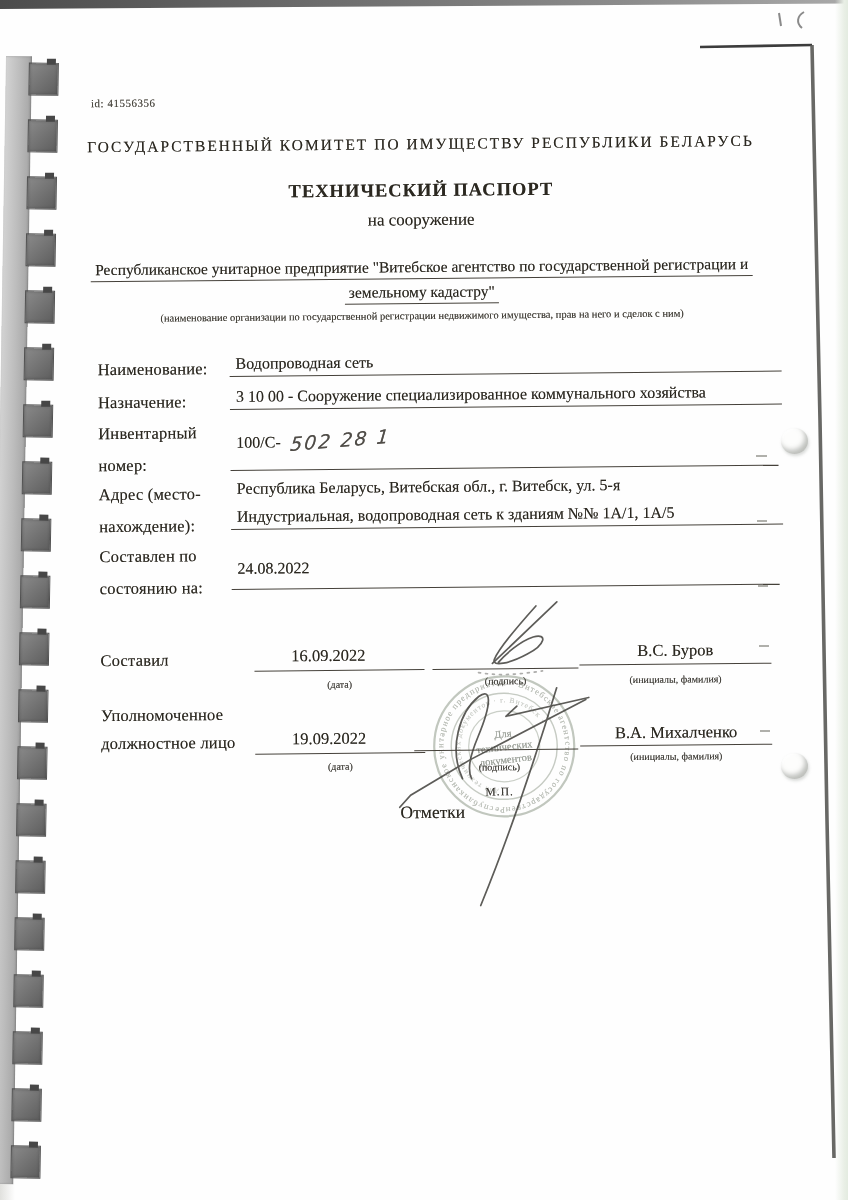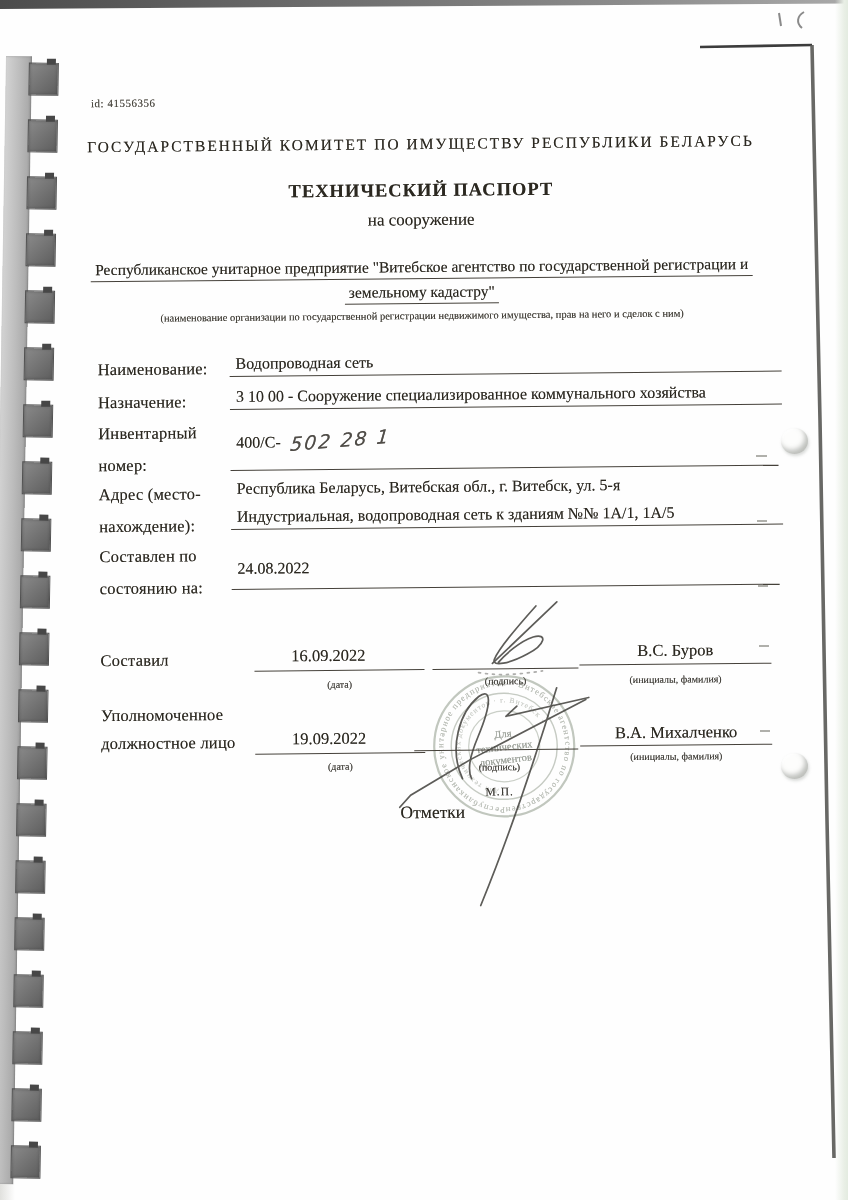--- a/index.html
+++ b/index.html
@@ -126,21 +126,21 @@
     <div class="abs orgcap ctr">(наименование организации по государственной регистрации недвижимого имущества, прав на него и сделок с ним)</div>
 
     <div class="abs lbl" style="top:357px">Наименование:</div>
     <div class="abs val uline" style="top:353px">Водопроводная сеть</div>
 
     <div class="abs lbl" style="top:390px">Назначение:</div>
     <div class="abs val uline" style="top:386px">3 10 00 - Сооружение специализированное коммунального хозяйства</div>
 
     <div class="abs lbl" style="top:421px">Инвентарный</div>
     <div class="abs lbl" style="top:453px">номер:</div>
-    <div class="abs val" style="top:428px"><span>400/С-</span><span class="hand">502 28 1</span></div>
+    <div class="abs val" style="top:428px"><span>100/С-</span><span class="hand">502 28 1</span></div>
     <div class="rule" style="top:468px"></div>
 
     <div class="abs lbl" style="top:482px">Адрес (место-</div>
     <div class="abs lbl" style="top:514px">нахождение):</div>
     <div class="abs val" style="top:478px">Республика Беларусь, Витебская обл., г. Витебск, ул. 5-я</div>
     <div class="abs val uline" style="top:506px">Индустриальная, водопроводная сеть к зданиям №№ 1А/1, 1А/5</div>
 
     <div class="abs lbl" style="top:544px">Составлен по</div>
     <div class="abs lbl" style="top:576px">состоянию на:</div>
     <div class="abs val" style="top:558px">24.08.2022</div>

